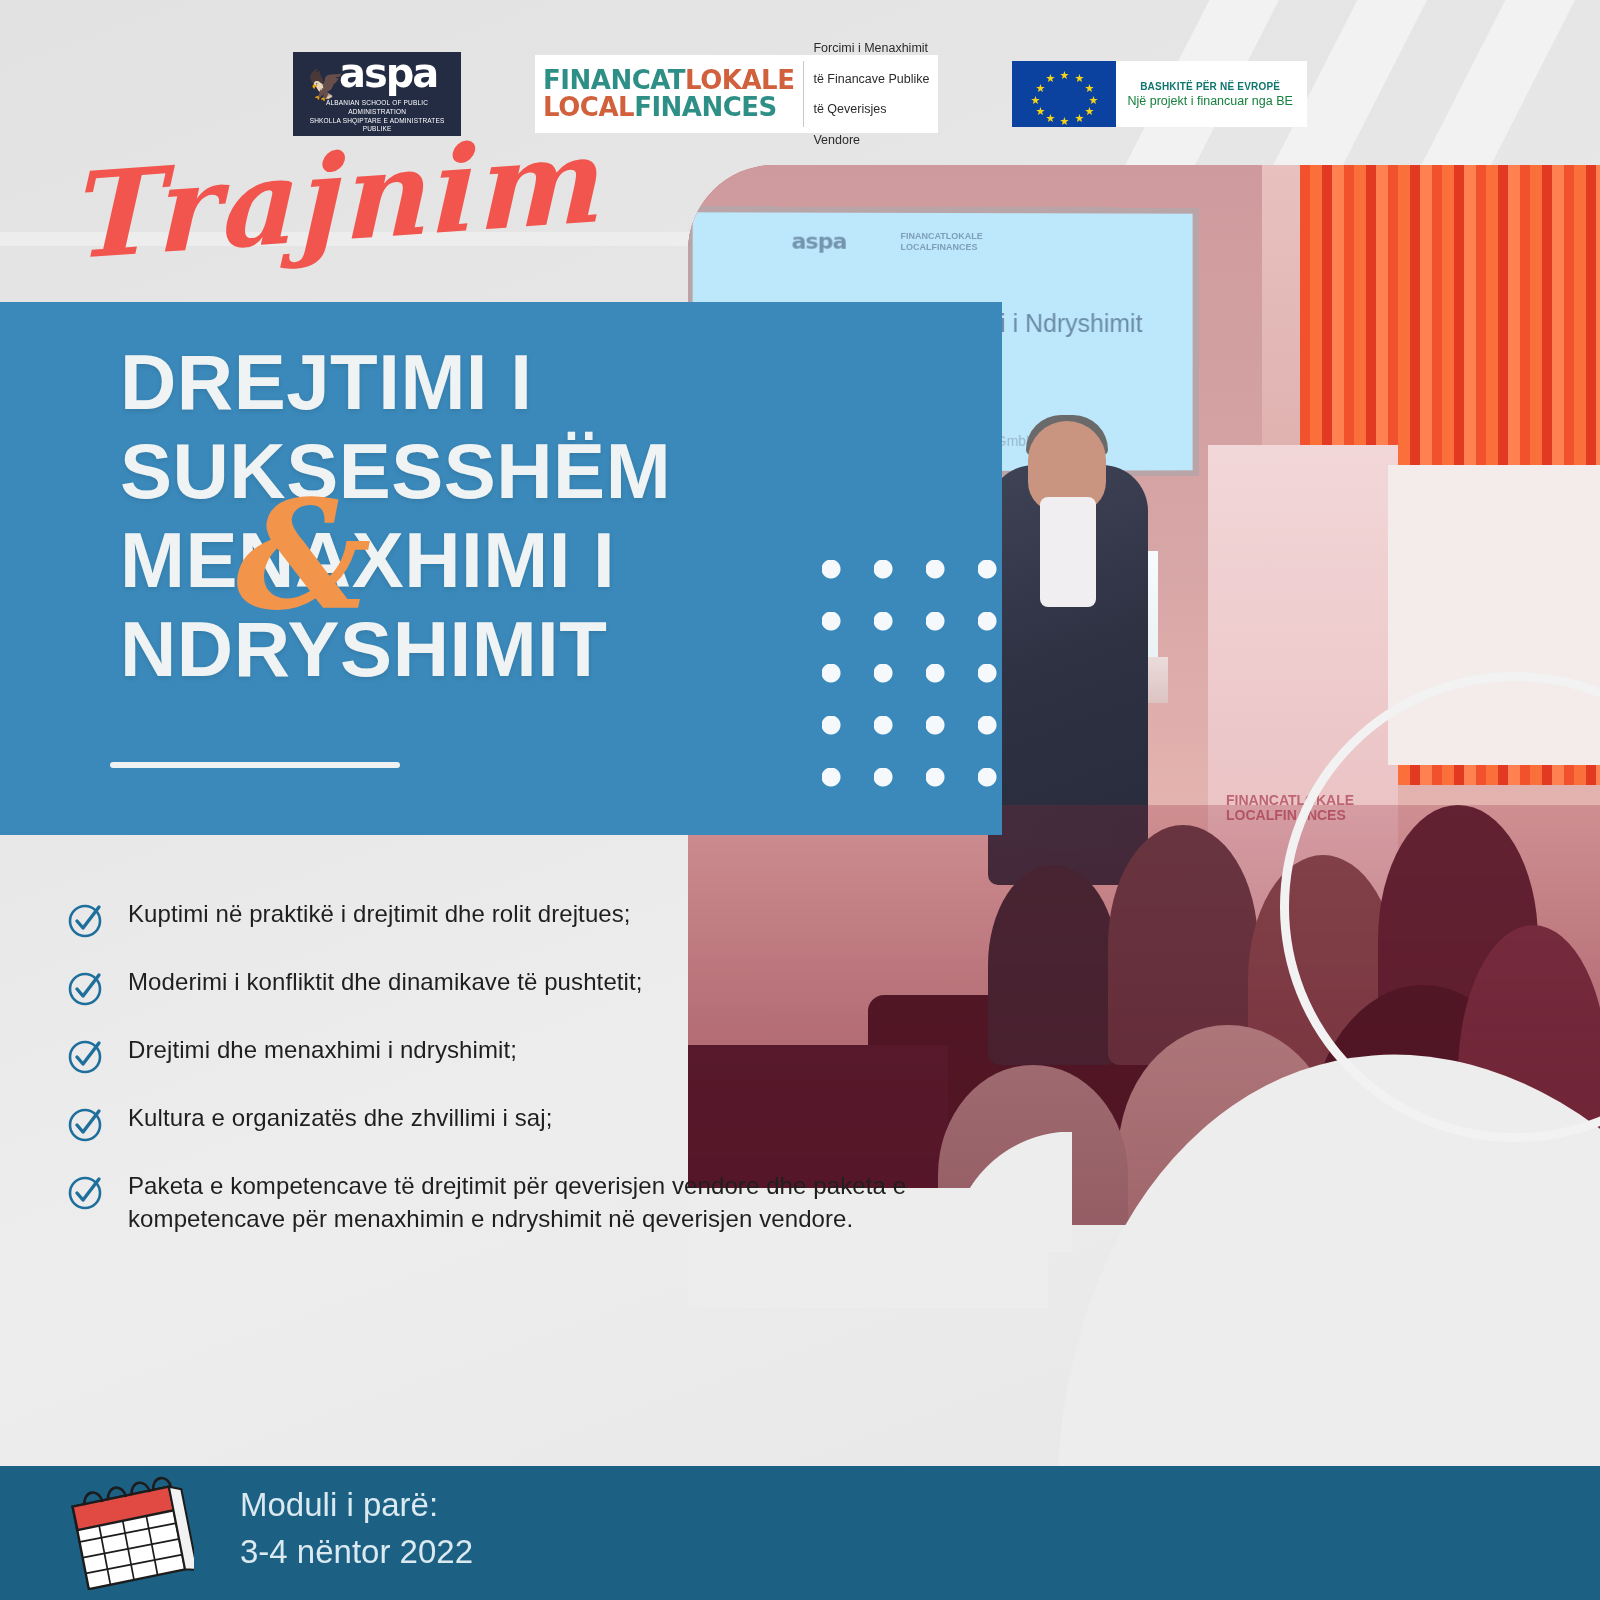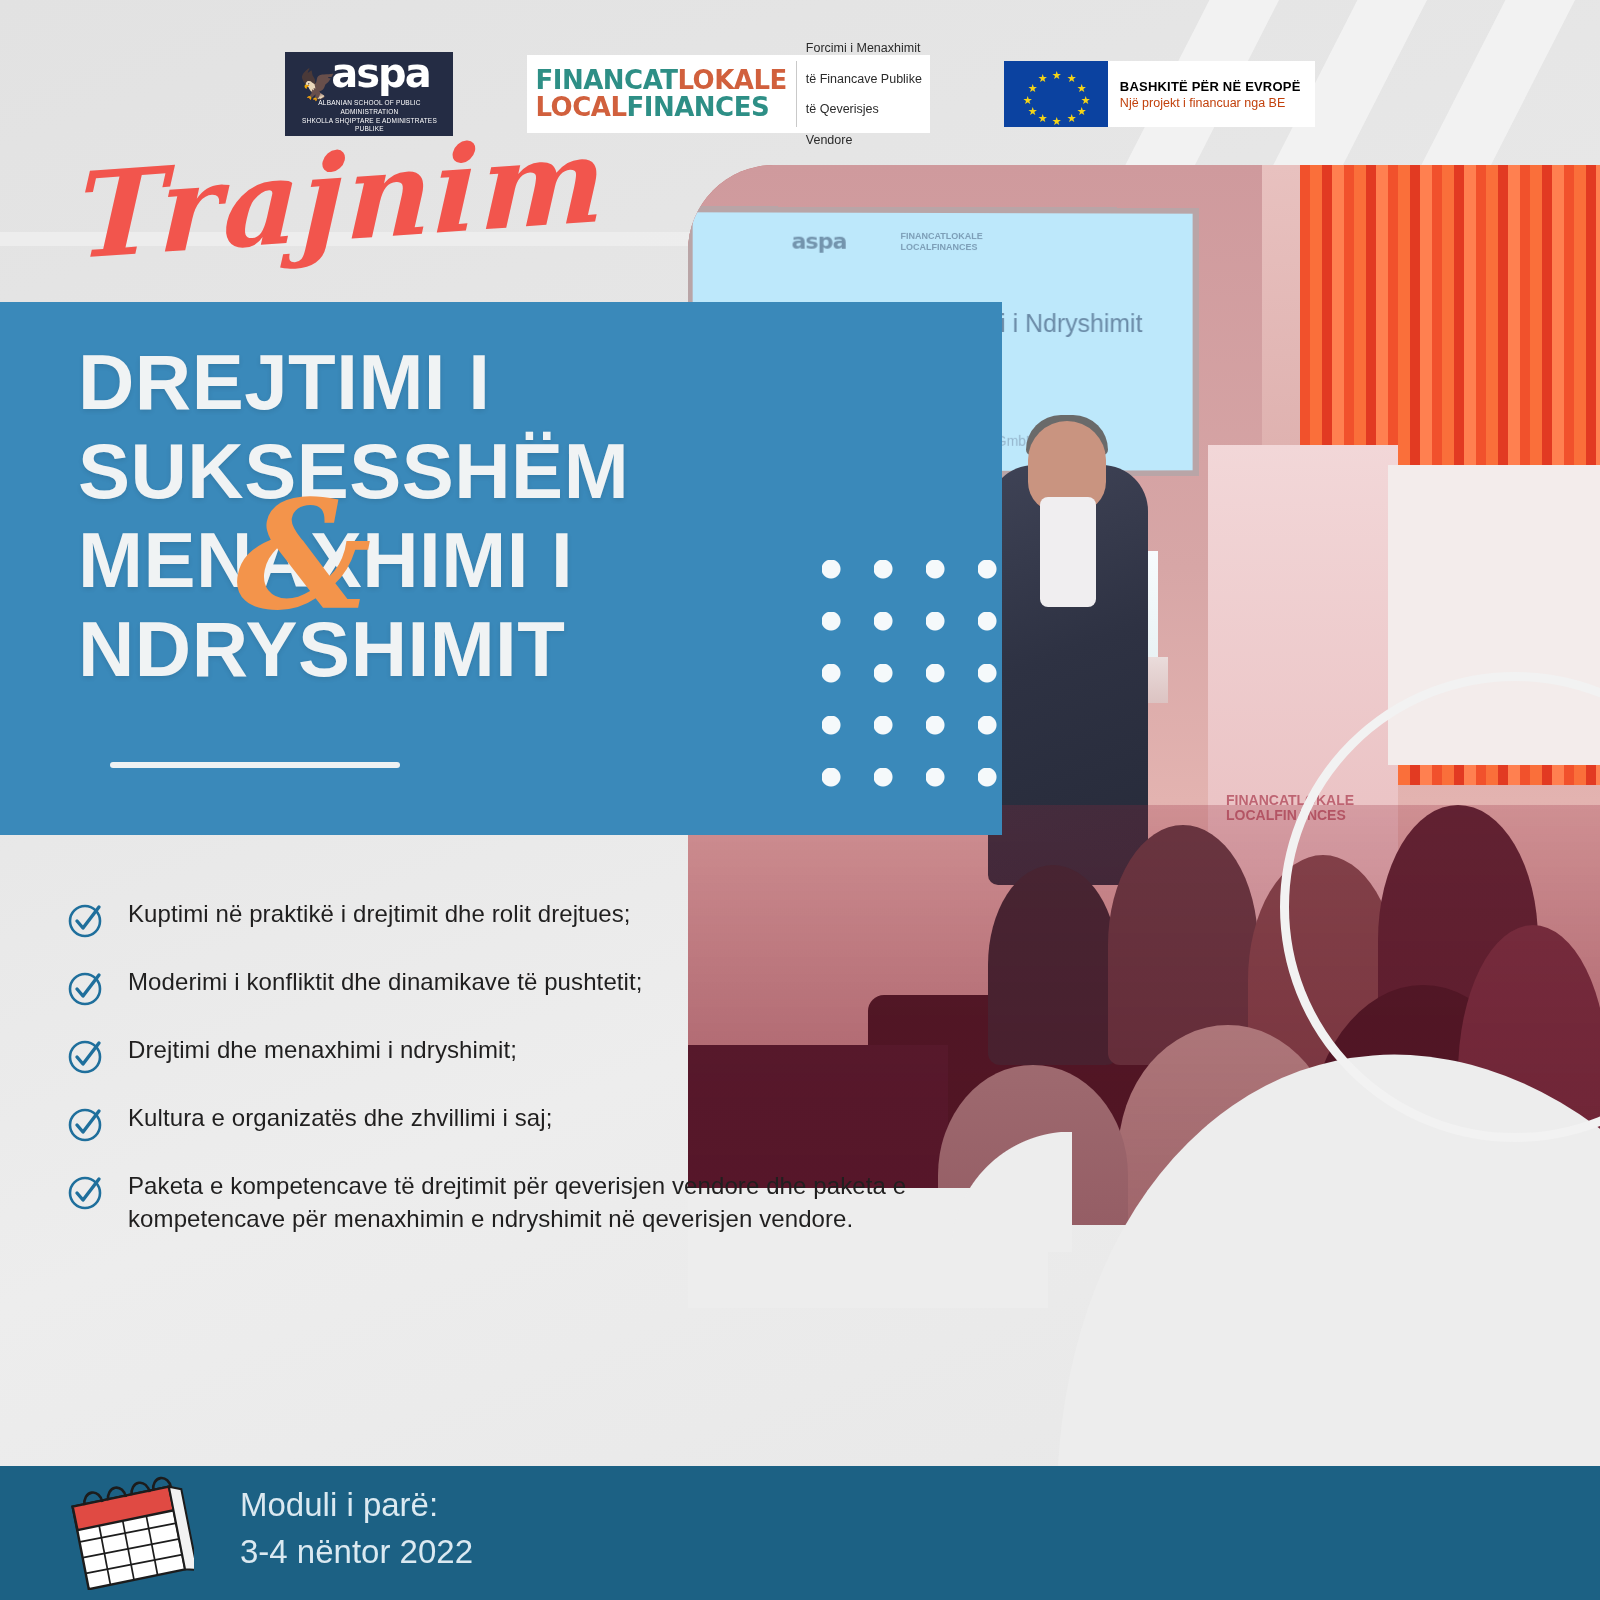--- a/index.html
+++ b/index.html
@@ -45,22 +45,22 @@
   .logo-fl .fl-left { display:flex; flex-direction:column; justify-content:center; padding-right:9px; }
   .logo-fl .fl-l1, .logo-fl .fl-l2 { font-family:"DejaVu Sans", sans-serif; font-weight:700; font-size:26px; line-height:1.04; letter-spacing:-.5px; }
   .logo-fl .t1 { color:#2e8f86; } .logo-fl .t2 { color:#d1603d; }
   .logo-fl .fl-right { border-left:1px solid #c9c9c9; padding-left:9px; display:flex; flex-direction:column; justify-content:center;gap:14px; }
   .logo-fl .fl-right div { font-size:12.5px; color:#2b2b2b; line-height:1.32; }
 
   .logo-eu { height:66px; background:#fff; display:flex; align-items:center; padding:0; }
   .logo-eu .flag { width:104px; height:66px; background:#0b42a0; position:relative; }
   .logo-eu .flag .star { position:absolute; color:#f5d417; font-size:11px; line-height:11px; }
   .logo-eu .eutext { padding:0 14px 0 12px; }
-  .logo-eu .eu1 { font-size:13px; font-weight:700; color:#000000; letter-spacing:.2px;text-align:center; }
-  .logo-eu .eu2 { font-size:12.5px; color:#c2410c; margin-top:2px; }
+  .logo-eu .eu1 { font-size:10px; font-weight:700; color:#0f766e; letter-spacing:.2px;text-align:center; }
+  .logo-eu .eu2 { font-size:12.5px; color:#15803d; margin-top:2px; }
 
   
   .trajnim {
     position:absolute; left:78px; top:128px; z-index:30;
     font-family:"DejaVu Serif", serif; font-style:italic; font-weight:700;
     font-size:118px; color:#f2554d; transform: rotate(-4deg) skewX(-6deg);
     letter-spacing:2px;
   }
 
   
@@ -72,20 +72,21 @@
   .panel-corner {
     position:absolute; left:888px; top:722px; width:118px; height:118px; z-index:11;
     background:#3a89ba;
     -webkit-mask: radial-gradient(circle 118px at 100% 100%, transparent 0 118px, #000 118px);
             mask: radial-gradient(circle 118px at 100% 100%, transparent 0 118px, #000 118px);
   }
   .title-wrap { position:absolute; left:0; top:302px; width:1002px; height:533px; z-index:14; padding:36px 0 0 78px; }
   .title-wrap h1 {
     color:#f0f3f4; font-weight:700; font-size:78px; line-height:1.14; letter-spacing:.5px;
     text-shadow: 0 2px 5px rgba(0,0,0,.10);
+    margin-left: 42px;
   }
   .title-wrap h1 .ln { display:block; white-space:nowrap; }
   .amp {
     position:absolute; left:236px; top:178px; z-index:13;
     color:#f3944b; font-family:"DejaVu Serif", serif; font-weight:700; font-style:italic;
     font-size:150px; line-height:1;
   }
   .rule { position:absolute; left:110px; top:460px; width:290px; height:6px; background:#eef2f3; border-radius:3px; z-index:15; }
 
   

